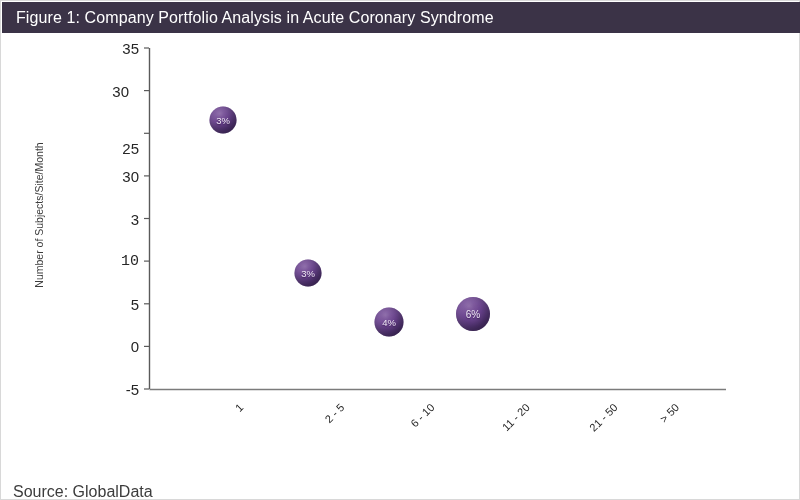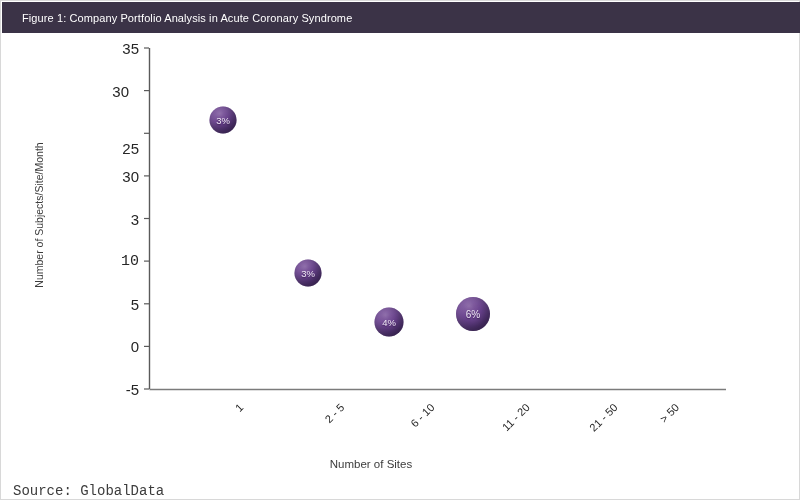--- a/index.html
+++ b/index.html
@@ -29,23 +29,23 @@
     left: 1px;
     top: 1px;
     width: 798px;
     height: 31px;
     background: #3b3347;
     display: flex;
     align-items: center;
   }
   .title-bar .title-text {
     color: #ffffff;
-    font-size: 11px;
+    font-size: 16px;
     font-family: "Liberation Sans", sans-serif;
-    padding-left: 20px;
+    padding-left: 14px;
     letter-spacing: 0.1px;
     white-space: nowrap;
   }
   
   .plot-wrap {
     position: absolute;
     left: 0;
     top: 32px;
     width: 800px;
     height: 468px;
@@ -73,23 +73,22 @@
     top: 425px;
     width: 440px;
     text-align: center;
     font-size: 11.5px;
     color: #3c3c3c;
   }
   .source-note {
     position: absolute;
     left: 12px;
     top: 450px;
-    font-size: 14px;
+    font-size: 16px;
     color: #3c3c3c;
-    font-family: Liberation Mono, monospace;
   }
   
   .ytick {
     position: absolute;
     width: 34px;
     text-align: right;
     font-size: 15px;
     color: #262626;
     transform: translateY(-50%);
   }
@@ -192,17 +191,16 @@
       <span class="bubble-label">4%</span>
     </div>
 
     <div class="bubble md" style="left:472px; top:281px; width:34px; height:34px;">
       <span class="bubble-label">6%</span>
     </div>
 
 
 
     <div class="y-axis-title">Number of Subjects/Site/Month</div>
-    <div class="x-axis-title">Number of Sites</div>
 
     <div class="source-note">Source: GlobalData</div>
   </div>
 </div>
 
 </body></html>

